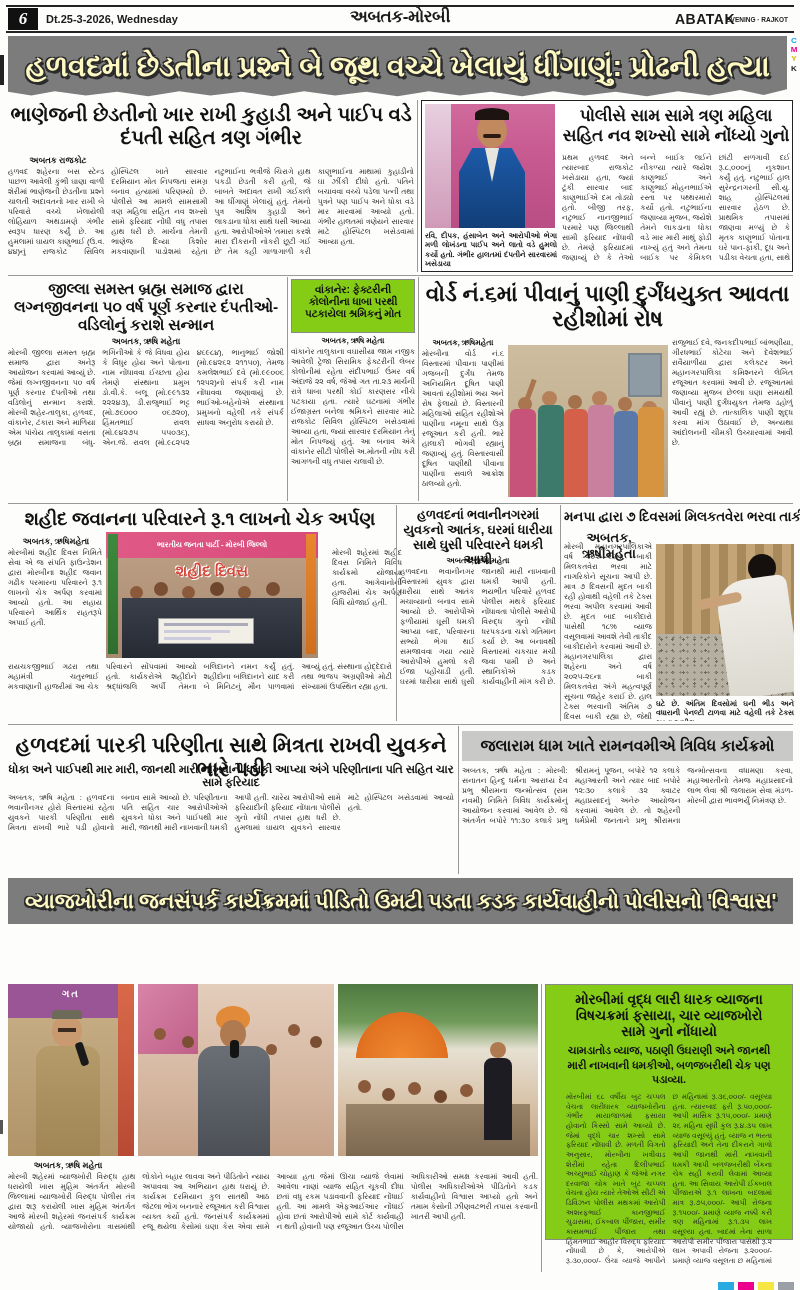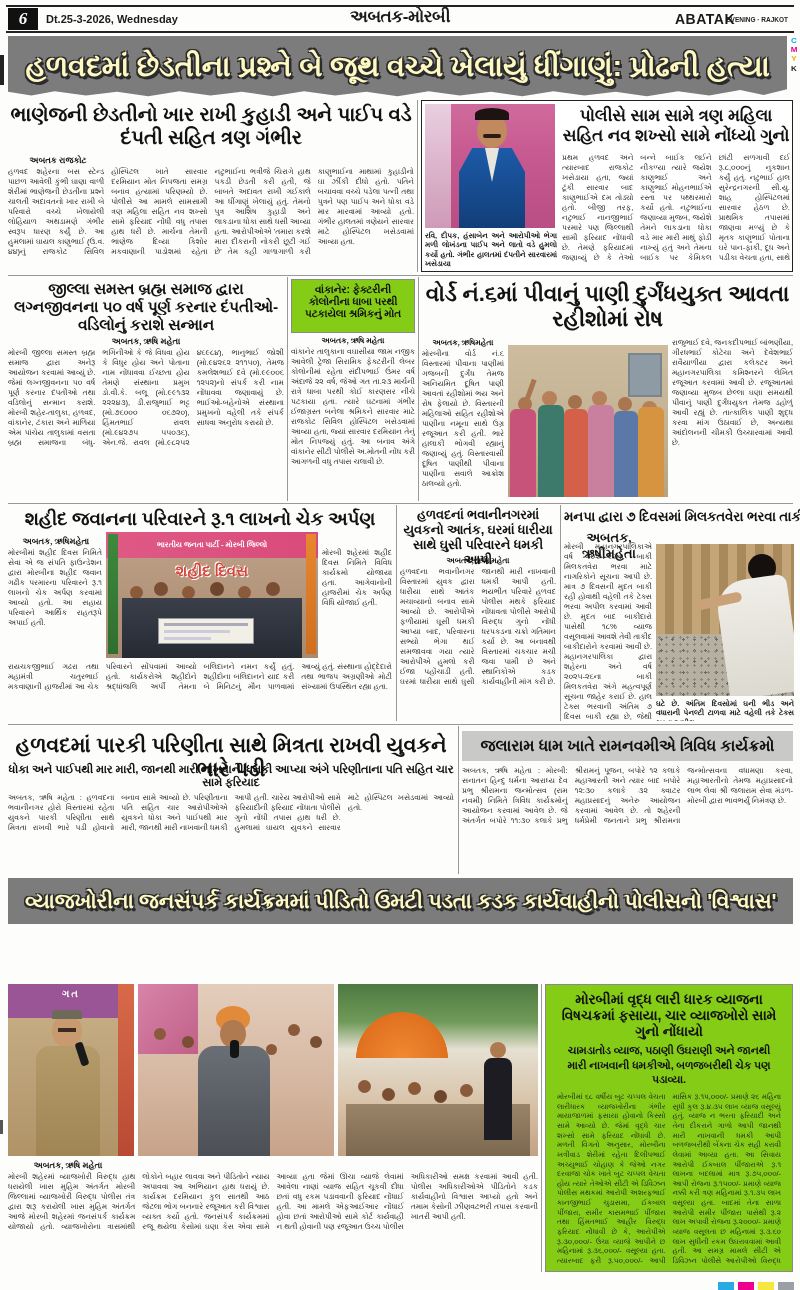--- a/index.html
+++ b/index.html
@@ -138,21 +138,21 @@
     <div class="circ" style="left:104px;top:50px;width:14px;height:14px;background:#6e462c;"></div>
     <div class="circ" style="left:132px;top:54px;width:13px;height:13px;background:#8a5a3a;"></div>
     <div class="circ" style="left:160px;top:50px;width:14px;height:14px;background:#7a4e32;"></div>
     <div class="abs" style="left:16px;top:66px;width:180px;height:60px;background:linear-gradient(180deg,#3a3f4a,#262a33);"></div>
     <div class="abs" style="left:52px;top:86px;width:96px;height:26px;background:#f2efe6;border:1px solid #999;">
       <div style="margin:4px 5px 0;height:3px;background:#aab;"></div>
       <div style="margin:4px 5px 0;height:3px;background:#ccd;width:70%;"></div>
       <div style="margin:4px 5px 0;height:3px;background:#ccd;width:50%;"></div>
     </div>
   </div>
-  <div class="abs bodytext" style="left:322px;top:548px;width:70px;height:110px;">મોરબી શહેરમાં શહીદ દિવસ નિમિતે વિવિધ કાર્યક્રમો યોજાયા હતા. આગેવાનોની હાજરીમાં ચેક અર્પણ વિધિ યોજાઈ હતી.</div>
+  <div class="abs bodytext" style="left:332px;top:548px;width:70px;height:110px;">મોરબી શહેરમાં શહીદ દિવસ નિમિતે વિવિધ કાર્યક્રમો યોજાયા હતા. આગેવાનોની હાજરીમાં ચેક અર્પણ વિધિ યોજાઈ હતી.</div>
   <div class="abs bodytext" style="left:8px;top:662px;width:384px;height:58px;columns:4;">રાયચકજીભાઈ ગઢરા તથા મહામંત્રી ચતુરભાઈ મકવાણાની હાજરીમાં આ ચેક પરિવારને સોંપવામાં આવ્યો હતો. કાર્યકરોએ શહીદોને શ્રદ્ધાંજલિ અર્પી તેમના બલિદાનને નમન કર્યું હતું. શહીદોના બલિદાનને યાદ કરી બે મિનિટનું મૌન પાળવામાં આવ્યું હતું. સંસ્થાના હોદ્દેદારો તથા ભાજપ અગ્રણીઓ મોટી સંખ્યામાં ઉપસ્થિત રહ્યા હતા.</div>
 
   <div class="abs grayrule" style="left:396px;top:505px;width:1px;height:216px;"></div>
 
   <div class="abs art-head" style="left:400px;top:508px;width:156px;font-size:13px;">હળવદનાં ભવાનીનગરમાં યુવકનો આતંક, ઘરમાં ધારીયા સાથે ઘુસી પરિવારને ધમકી આપી</div>
   <div class="abs byline" style="left:400px;top:556px;width:156px;font-size:7.8px;">અબતક, ઋષિ મહેતા</div>
   <div class="abs bodytext" style="left:400px;top:567px;width:156px;height:153px;columns:2;">હળવદના ભવાનીનગર વિસ્તારમાં યુવક દ્વારા ધારીયા સાથે આતંક મચાવ્યાનો બનાવ સામે આવ્યો છે. આરોપીએ ફળીયામાં ઘૂસી ધમકી આપ્યા બાદ, પરિવારના સભ્યો ભેગા થઈ સમજાવવા ગયા ત્યારે આરોપીએ હુમલો કરી ઈજા પહોંચાડી હતી. ઘરમાં ધારીયા સાથે ઘુસી જાનથી મારી નાખવાની ધમકી આપી હતી. ભયભીત પરિવારે હળવદ પોલીસ મથકે ફરિયાદ નોંધાવતા પોલીસે આરોપી વિરુદ્ધ ગુનો નોંધી ધરપકડના ચક્રો ગતિમાન કર્યા છે. આ બનાવથી વિસ્તારમાં ચકચાર મચી જવા પામી છે અને સ્થાનિકોએ કડક કાર્યવાહીની માંગ કરી છે.</div>
 
   <div class="abs grayrule" style="left:560px;top:505px;width:1px;height:216px;"></div>
 
@@ -218,21 +218,21 @@
     <div class="abs" style="left:8px;bottom:0;width:184px;height:52px;background:linear-gradient(180deg,#9a8468,#7c6850);"></div>
     <div class="circ" style="left:152px;top:58px;width:16px;height:16px;background:#b07a50;"></div>
     <div class="abs" style="left:146px;top:74px;width:28px;height:82px;background:#1c1c22;border-radius:8px 8px 0 0;"></div>
   </div>
 
   <div class="abs byline" style="left:8px;top:1160px;width:120px;">અબતક, ઋષિ મહેતા</div>
   <div class="abs bodytext" style="left:8px;top:1172px;width:530px;height:112px;columns:4;">મોરબી શહેરમાં વ્યાજખોરી વિરુદ્ધ હાથ ધરાયેલી ખાસ મુહિમ અંતર્ગત મોરબી જિલ્લામાં વ્યાજખોરી વિરુદ્ધ પોલીસ તંત્ર દ્વારા શરૂ કરાયેલી ખાસ મુહિમ અંતર્ગત આજે મોરબી શહેરમાં જનસંપર્ક કાર્યક્રમ યોજાયો હતો. વ્યાજખોરોના ત્રાસમાંથી લોકોને બહાર લાવવા અને પીડિતોને ન્યાય અપાવવા આ અભિયાન હાથ ધરાયું છે. કાર્યક્રમ દરમિયાન કુલ સાતથી આઠ જેટલા ભોગ બનનારે રજૂઆત કરી વિશ્વાસ વ્યક્ત કર્યો હતો. જનસંપર્ક કાર્યક્રમમાં રજૂ થયેલા કેસોમાં ઘણા કેસ એવા સામે આવ્યા હતા જેમાં ઊંચા વ્યાજે લેવામાં આવેલા નાણાં વ્યાજ સહિત ચૂકવી દીધા છતાં વધુ રકમ પડાવવાની ફરિયાદ નોંધાઈ હતી. આ મામલે એફઆઈઆર નોંધાઈ હોવા છતાં આરોપીઓ સામે કોર્ટ કાર્યવાહી ન થતી હોવાની પણ રજૂઆત ઉચ્ચ પોલીસ અધિકારીઓ સમક્ષ કરવામાં આવી હતી. પોલીસ અધિકારીઓએ પીડિતોને કડક કાર્યવાહીનો વિશ્વાસ આપ્યો હતો અને તમામ કેસોની ઝીણવટભરી તપાસ કરવાની ખાતરી આપી હતી.</div>
 
   <div class="abs grayrule" style="left:541px;top:984px;width:1px;height:288px;"></div>
 
-  <div class="abs graybox" style="left:545px;top:984px;width:248px;height:288px;padding:6px 11px;">
+  <div class="abs graybox" style="left:545px;top:984px;width:248px;height:256px;padding:6px 20px;">
     <div class="art-head" style="font-size:14px;">મોરબીમાં વૃદ્ધ લારી ધારક વ્યાજના વિષચક્રમાં ફસાયા, ચાર વ્યાજખોરો સામે ગુનો નોંધાયો</div>
     <div class="art-head" style="font-size:11px;margin-top:4px;line-height:1.3;">ચામડાતોડ વ્યાજ, પઠાણી ઉઘરાણી અને જાનથી મારી નાખવાની ધમકીઓ, બળજબરીથી ચેક પણ પડાવ્યા.</div>
     <div class="bodytext" style="margin-top:6px;height:176px;columns:2;font-size:7.3px;">મોરબીમાં ૬૮ વર્ષીય બુટ ચપ્પલ વેચતા લારીધારક વ્યાજખોરીના ગંભીર માયાજાળમાં ફસાયા હોવાનો કિસ્સો સામે આવ્યો છે. જેમાં વૃદ્ધે ચાર શખ્સો સામે ફરિયાદ નોંધાવી છે. મળતી વિગતો અનુસાર, મોરબીના ખત્રીવાડ શેરીમાં રહેતા દિલીપભાઈ અચ્યુભાઈ ચોહાણ કે જેઓ નગર દરવાજા ચોક ખાતે બુટ ચપ્પલ વેચતા હોય ત્યારે તેઓએ સીટી એ ડિવિઝન પોલીસ મથકમાં આરોપી અશરફભાઈ કાનજીભાઈ ચુડાસમા, ઈકબાલ પીંજારા, સમીર કાસમભાઈ પીંજારા તથા હિંમતભાઈ આહીર વિરુદ્ધ ફરિયાદ નોંધાવી છે કે, આરોપીએ રૂ.૩૦,૦૦૦/- ઉંચા વ્યાજે આપીને છ મહિનામાં રૂ.૩૬,૦૦૦/- વસૂલ્યા હતા. ત્યારબાદ ફરી રૂ.૫૦,૦૦૦/- આપી માસિક રૂ.૧૫,૦૦૦/- પ્રમાણે ૨૬ મહિના સુધી કુલ રૂ.૪.૩૫ લાખ વ્યાજ વસૂલ્યું હતું. વ્યાજ ન ભરતા ફરિયાદી અને તેના દીકરાને ગાળો આપી જાનથી મારી નાખવાની ધમકી આપી બળજબરીથી બેંકના ચેક સહી કરાવી લેવામાં આવ્યા હતા. આ સિવાય આરોપી ઈકબાલ પીંજારાએ રૂ.૧ લાખના બદલામાં માત્ર રૂ.૭૫,૦૦૦/- આપી રોજના રૂ.૧૫૦૦/- પ્રમાણે વ્યાજ નક્કી કરી ત્રણ મહિનામાં રૂ.૧.૩૫ લાખ વસૂલ્યા હતા. બાદમાં તેના સાળા આરોપી સમીર પીંજારા પાસેથી રૂ.૨ લાખ અપાવી રોજના રૂ.૨૦૦૦/- પ્રમાણે વ્યાજ વસૂલતા છ મહિનામાં રૂ.૩.૬૦ લાખ સુધીની રકમ ઉઘરાવવામાં આવી હતી. આ સમગ્ર મામલે સીટી એ ડિવિઝન પોલીસે આરોપીઓ વિરુદ્ધ આઈપીસી કલમ ૩૮૬, ૫૦૪, ૫૦૬(૨) તથા નાણા ધીરધાર અધિનિયમ હેઠળ ગુનો નોંધી આગળની તપાસ હાથ ધરવામાં આવી છે.</div>
   </div>
 
   <div class="abs" style="left:718px;top:1282px;height:8px;display:flex;gap:4px;">
     <div style="width:16px;height:8px;background:#29abe2;"></div>
     <div style="width:16px;height:8px;background:#ec008c;"></div>
     <div style="width:16px;height:8px;background:#f5e642;"></div>
     <div style="width:16px;height:8px;background:#9aa0a6;"></div>

